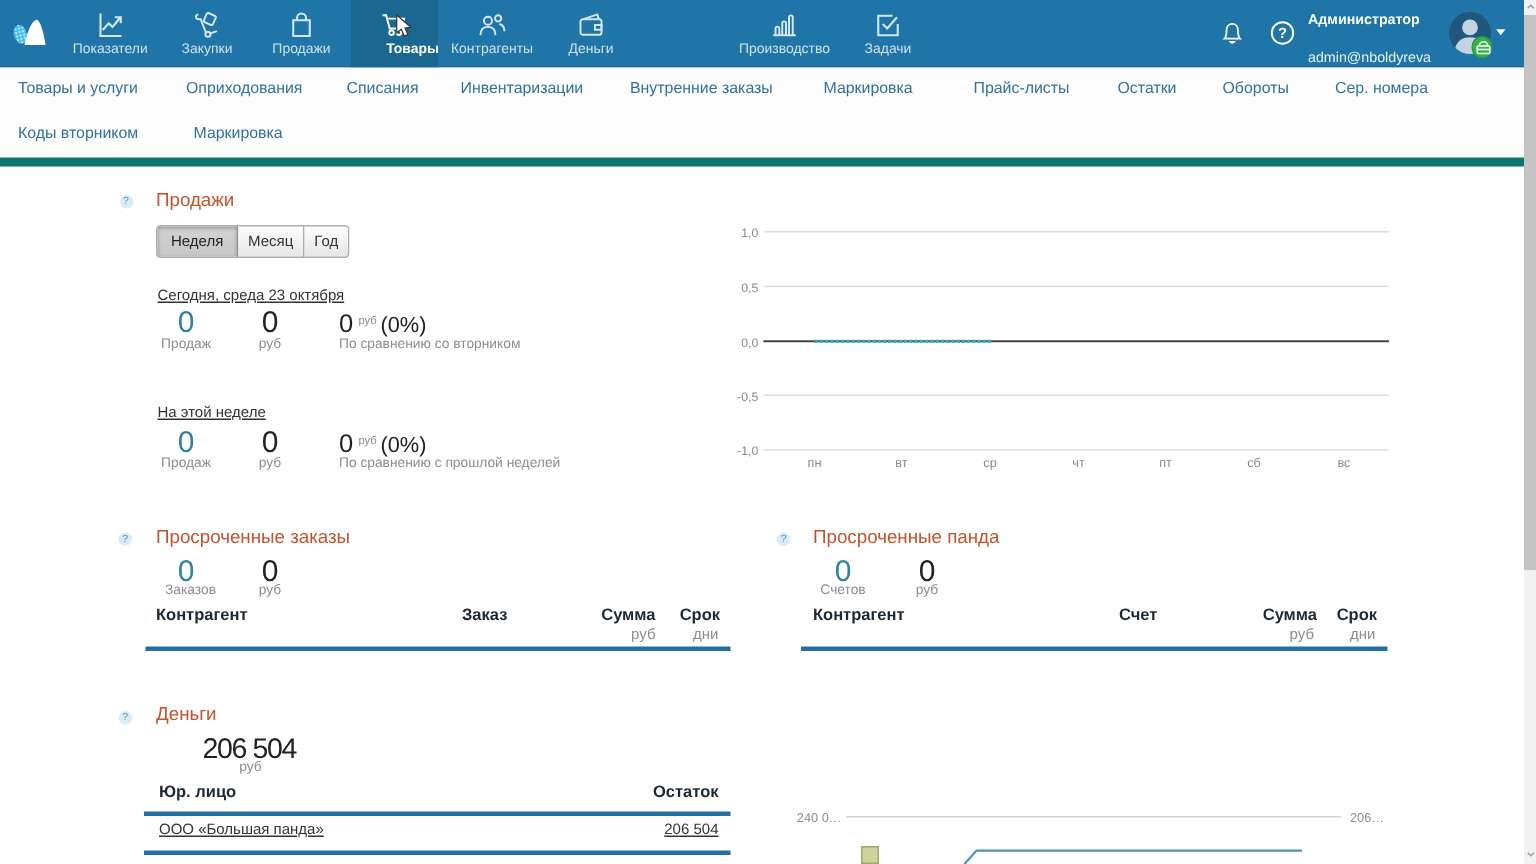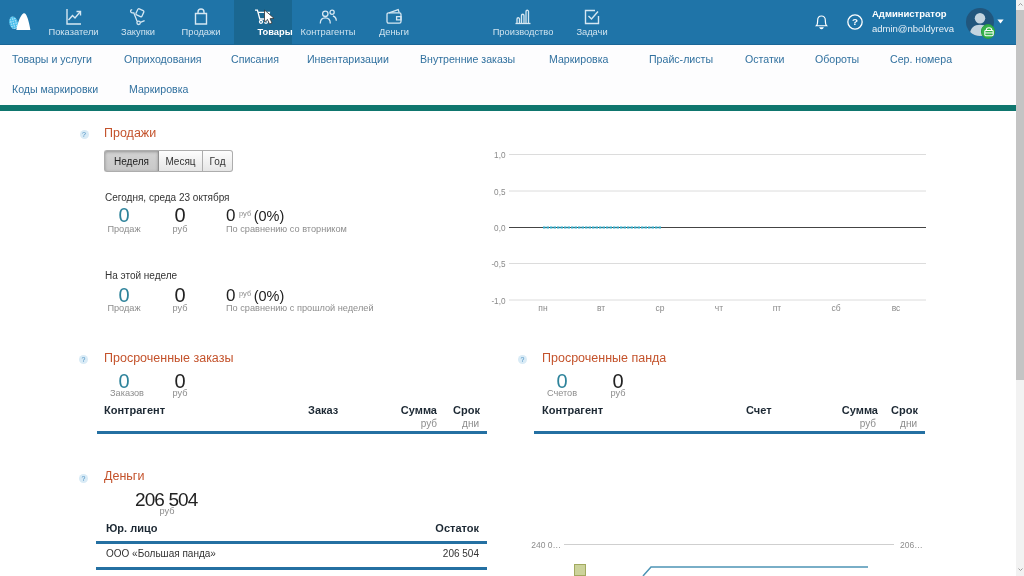--- a/index.html
+++ b/index.html
@@ -22,21 +22,21 @@
 .sublink { position:absolute; font-size:10.6px; color:#31719f; white-space:nowrap; }
 
 
 #content { position:absolute; left:0; top:0; width:1016px; height:576px; }
 .qmark { position:absolute; width:9px; height:9px; border-radius:50%;
   background:#d9ebf6; color:#4a90c2; font-size:7px; line-height:9px; text-align:center; }
 .h2 { position:absolute; font-size:12.5px; color:#c4532c; }
 .bignum { position:absolute; font-size:20px; color:#222; }
 .teal { color:#2e839b; }
 .small { position:absolute; font-size:9.2px; color:#8d8d8d; }
-.txt { position:absolute; font-size:10px; color:#333; }
+.txt { position:absolute; font-size:10px; color:#333;text-decoration:underline; }
 .th { position:absolute; font-size:11px; font-weight:bold; color:#1c2833; }
 .bline { position:absolute; height:2.5px; background:#2470a2; }
 
 
 #btns { position:absolute; left:104px; top:150px; height:22px; }
 .btn { float:left; height:22px; padding:0 6.5px; font-size:10px; color:#333;
   line-height:21px; background:linear-gradient(#fdfdfd,#e6e6e6);
   border:1px solid #adadad; border-left:none; }
 .btn:first-child { border-left:1px solid #adadad; border-radius:3px 0 0 3px; }
 .btn:last-child { border-radius:0 3px 3px 0; }
@@ -133,21 +133,21 @@
     <svg style="position:absolute;left:813px;top:13px" width="17" height="17" viewBox="0 0 16 20" fill="none" stroke="#fff" stroke-width="1.4">
       <path d="M2 15 C3.5 13.5 3.5 11 3.5 8.5 C3.5 5.5 5.5 3.5 8 3.5 C10.5 3.5 12.5 5.5 12.5 8.5 C12.5 11 12.5 13.5 14 15 Z"></path>
       <path d="M6.5 17.5 A1.8 1.8 0 0 0 9.5 17.5 Z" fill="#fff"></path>
     </svg>
     <svg style="position:absolute;left:847px;top:14px" width="16" height="16" viewBox="0 0 17 17">
       <circle cx="8.5" cy="8.5" r="7.6" fill="none" stroke="#fff" stroke-width="1.4"></circle>
       <text x="8.5" y="12.2" font-size="10.5" font-weight="bold" fill="#fff" text-anchor="middle" font-family="Liberation Sans, sans-serif">?</text>
     </svg>
     <div style="position:absolute;right:62px;top:8px;color:#fff">
       <div style="font-size:9.5px;font-weight:bold">Администратор</div>
-      <div style="font-size:9.5px;color:#e8f1f8;margin-top:4px">admin@nboldyreva</div>
+      <div style="font-size:9.5px;color:#e8f1f8;margin-top:14px">admin@nboldyreva</div>
     </div>
     <div style="position:absolute;left:966px;top:8px;width:28px;height:28px;border-radius:50%;background:#21567d;overflow:hidden">
       <svg width="28" height="28" viewBox="0 0 30 30">
         <circle cx="15" cy="11" r="5.6" fill="#c3d4e0"></circle>
         <path d="M4 30 C4 21 9 18 15 18 C21 18 26 21 26 30 Z" fill="#c3d4e0"></path>
       </svg>
     </div>
     <div style="position:absolute;left:980.5px;top:24px;width:14.5px;height:14.5px;border-radius:50%;background:#35b24a;border:0.5px solid #2c9e40">
       <svg width="14" height="14" viewBox="0 0 15 15" style="margin:0.2px 0 0 0.2px" fill="none" stroke="#fff" stroke-width="1.1">
         <rect x="3" y="6" width="9" height="5.5" rx="1"></rect>
@@ -163,21 +163,21 @@
     <div class="sublink" style="left:12px;top:8px">Товары и услуги</div>
     <div class="sublink" style="left:124px;top:8px">Оприходования</div>
     <div class="sublink" style="left:231px;top:8px">Списания</div>
     <div class="sublink" style="left:307px;top:8px">Инвентаризации</div>
     <div class="sublink" style="left:420px;top:8px">Внутренние заказы</div>
     <div class="sublink" style="left:549px;top:8px">Маркировка</div>
     <div class="sublink" style="left:649px;top:8px">Прайс-листы</div>
     <div class="sublink" style="left:745px;top:8px">Остатки</div>
     <div class="sublink" style="left:815px;top:8px">Обороты</div>
     <div class="sublink" style="left:890px;top:8px">Сер. номера</div>
-    <div class="sublink" style="left:12px;top:38px">Коды маркировки</div>
+    <div class="sublink" style="left:12px;top:38px">Коды вторником</div>
     <div class="sublink" style="left:129px;top:38px">Маркировка</div>
   </div>
   <div id="content">
 
     <div class="qmark" style="left:79.5px;top:129.5px">?</div>
     <div class="h2" style="left:104px;top:125.5px">Продажи</div>
     <div id="btns">
       <div class="btn btnact">Неделя</div>
         <div class="btn">Месяц</div>
         <div class="btn">Год</div>

